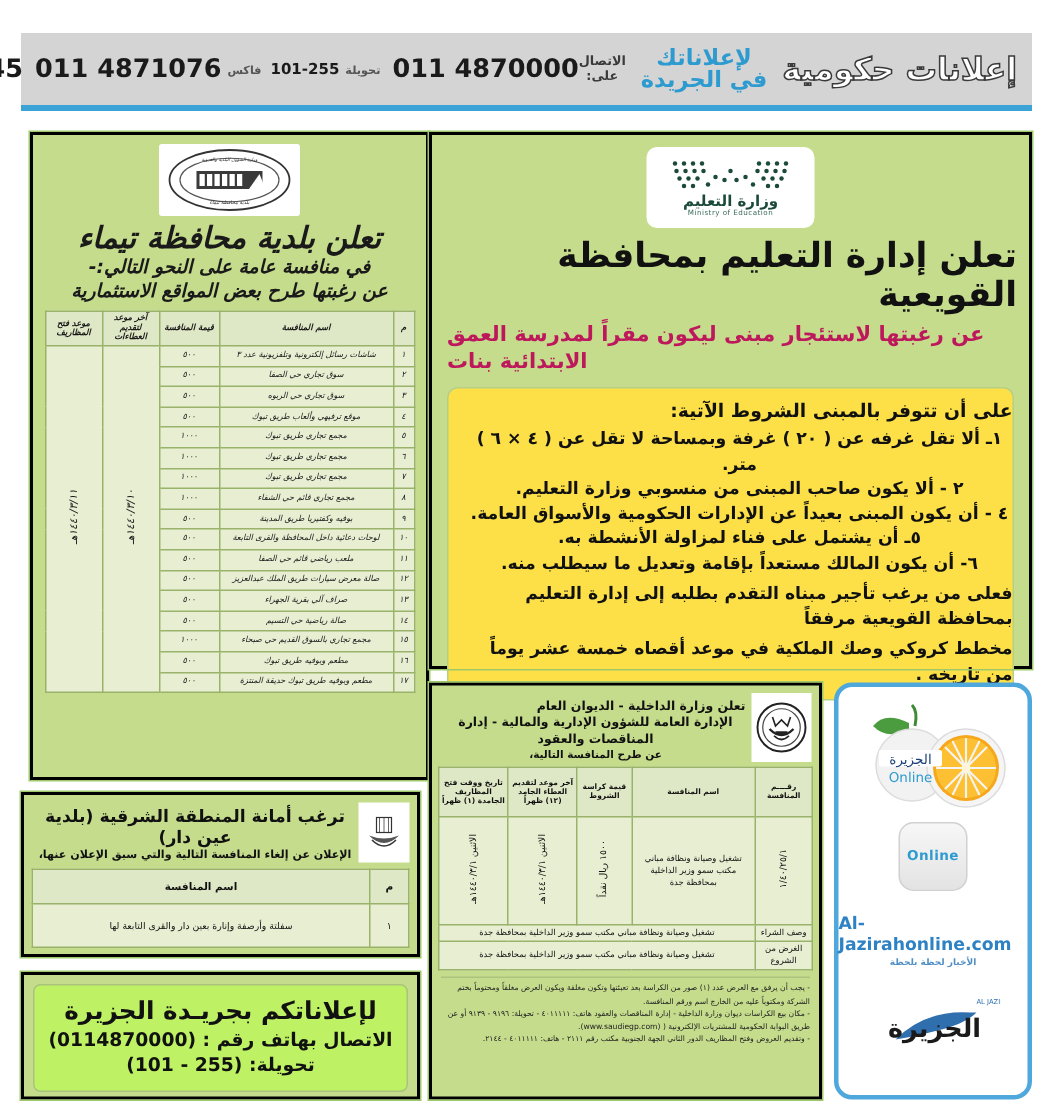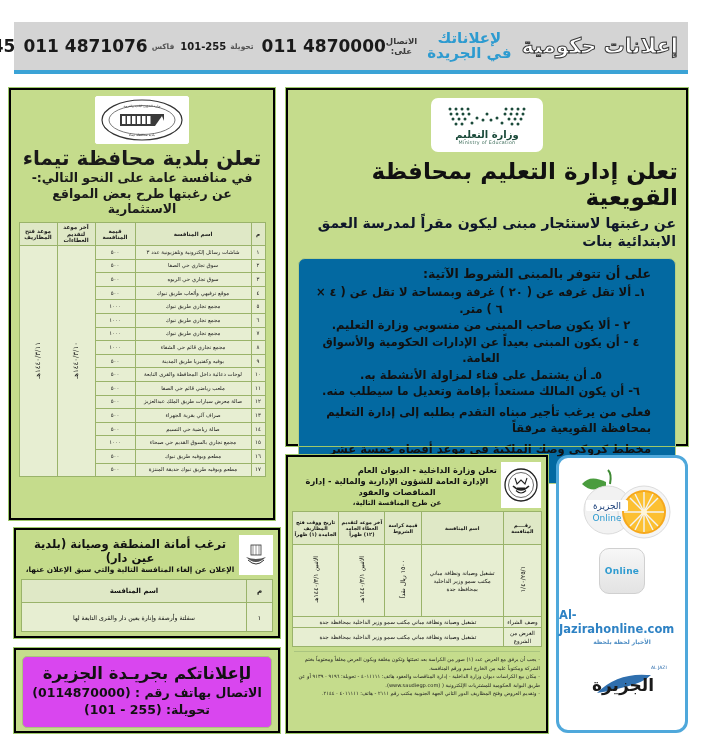--- a/index.html
+++ b/index.html
@@ -51,21 +51,21 @@
   
   .panel{
     position:absolute;
     background:#c5dc8c;
     border:2px solid #000000;
     box-sizing:border-box;
     outline:1px solid #9ec96a;
   }
 
   
-  #tayma{left:9px;top:88px;width:266px;height:432px;}
+  #tayma{left:20px;top:88px;width:266px;height:432px;font-style:italic;}
   .logo-box{
     margin:6px auto 2px auto;width:92px;height:46px;background:#ffffff;
     border:1px solid #ffffff;display:flex;align-items:center;justify-content:center;
     border-radius:2px;overflow:hidden;
   }
   .seal{width:84px;height:42px;}
   .t-title{
     text-align:center;font-size:20px;font-weight:bold;color:#1a1a1a;
     margin:3px 6px 0 6px;line-height:22px;
   }
@@ -109,25 +109,25 @@
     border-radius:7px;display:flex;flex-direction:column;
     align-items:center;justify-content:center;
   }
   .edu-dots{width:86px;height:24px;}
   .edu-ar{font-size:10px;font-weight:bold;color:#1b4a3a;letter-spacing:1px;line-height:11px;}
   .edu-en{font-size:4.8px;color:#3a6b58;letter-spacing:.3px;line-height:6px;}
   .e-title{
     font-size:23px;font-weight:bold;color:#111;margin:6px 8px 0 8px;line-height:26px;
   }
   .e-sub{
-    text-align:right;font-size:14px;font-weight:bold;color:#0f172a;margin:4px 10px 8px 10px;line-height:18px;
+    text-align:left;font-size:14px;font-weight:bold;color:#be185d;margin:4px 10px 8px 10px;line-height:18px;
   }
   .cond-card{
-    margin:0 10px 10px 10px;background:#0369a1;border:1px solid #b6cf86;border-radius:7px;
-    padding:7px 24px 9px 12px;
+    margin:0 10px 10px 10px;background:#fde047;border:1px solid #b6cf86;border-radius:7px;
+    padding:7px 0 9px 12px;
   }
   .cond-head{text-align:right;font-size:12.5px;font-weight:bold;color:#111;margin-bottom:3px;line-height:15px;}
   .cond-item{text-align:center;font-size:11.5px;font-weight:bold;color:#111;line-height:16.5px;}
   .cond-foot{text-align:right;font-size:11.5px;font-weight:bold;color:#111;line-height:16.5px;margin-top:4px;}
 
   
   #interior{left:286px;top:455px;width:262px;height:278px;}
   .int-head{
     display:flex;direction:rtl;align-items:stretch;margin:5px 5px 0 5px;
   }
@@ -177,21 +177,21 @@
   .e-h1{font-size:11.5px;font-weight:bold;color:#111;line-height:14px;}
   .e-h2{font-size:7.4px;font-weight:bold;color:#111;line-height:10px;}
   table.etab{border-collapse:collapse;margin:4px auto 0 auto;background:#e7eed2;direction:rtl;width:252px;table-layout:fixed;}
   table.etab th,table.etab td{border:1px solid #9ab36a;color:#111;text-align:center;vertical-align:middle;}
   table.etab th{font-size:7px;font-weight:bold;height:20px;background:#dfe8c6;}
   table.etab td{font-size:6.2px;height:26px;line-height:9px;}
 
   
   #contact{left:14px;top:648px;width:266px;height:85px;}
   .c-box{
-    margin:6px;background:#d946ef;border:1px solid #a9c37c;border-radius:5px;
+    margin:6px;background:#bef264;border:1px solid #a9c37c;border-radius:5px;
     padding:7px 6px 9px 6px;text-align:center;
   }
   .c-1{font-size:16.5px;font-weight:bold;color:#111;line-height:20px;letter-spacing:.5px;}
   .c-2{font-size:12.5px;font-weight:bold;color:#111;line-height:17px;}
   .c-3{font-size:12.5px;font-weight:bold;color:#111;line-height:17px;}
   .ltrnum{direction:ltr;display:inline-block;}
 </style>
 </head>
 <body>
 
@@ -509,21 +509,21 @@
         <svg class="e-seal" viewBox="0 0 28 28">
           <rect x="9" y="4" width="10" height="10" fill="#fff" stroke="#333" stroke-width=".8"></rect>
           <line x1="11" y1="4" x2="11" y2="14" stroke="#333" stroke-width=".5"></line>
           <line x1="14" y1="4" x2="14" y2="14" stroke="#333" stroke-width=".5"></line>
           <line x1="17" y1="4" x2="17" y2="14" stroke="#333" stroke-width=".5"></line>
           <path d="M4 16 Q14 26 24 16 Q14 20 4 16 Z" fill="#555"></path>
           <path d="M6 19 Q14 27 22 19" stroke="#333" stroke-width="1" fill="none"></path>
         </svg>
       </div>
       <div class="e-htitle">
-        <div class="e-h1">ترغب أمانة المنطقة وصيانة (بلدية عين دار)</div>
+        <div class="e-h1">ترغب أمانة المنطقة الشرقية (بلدية عين دار)</div>
         <div class="e-h2">الإعلان عن إلغاء المنافسة التالية والتي سبق الإعلان عنها،</div>
       </div>
     </div>
     <table class="etab">
       <colgroup>
           <col style="width:26px">
           <col>
         </colgroup>
       <thead>
         <tr>

